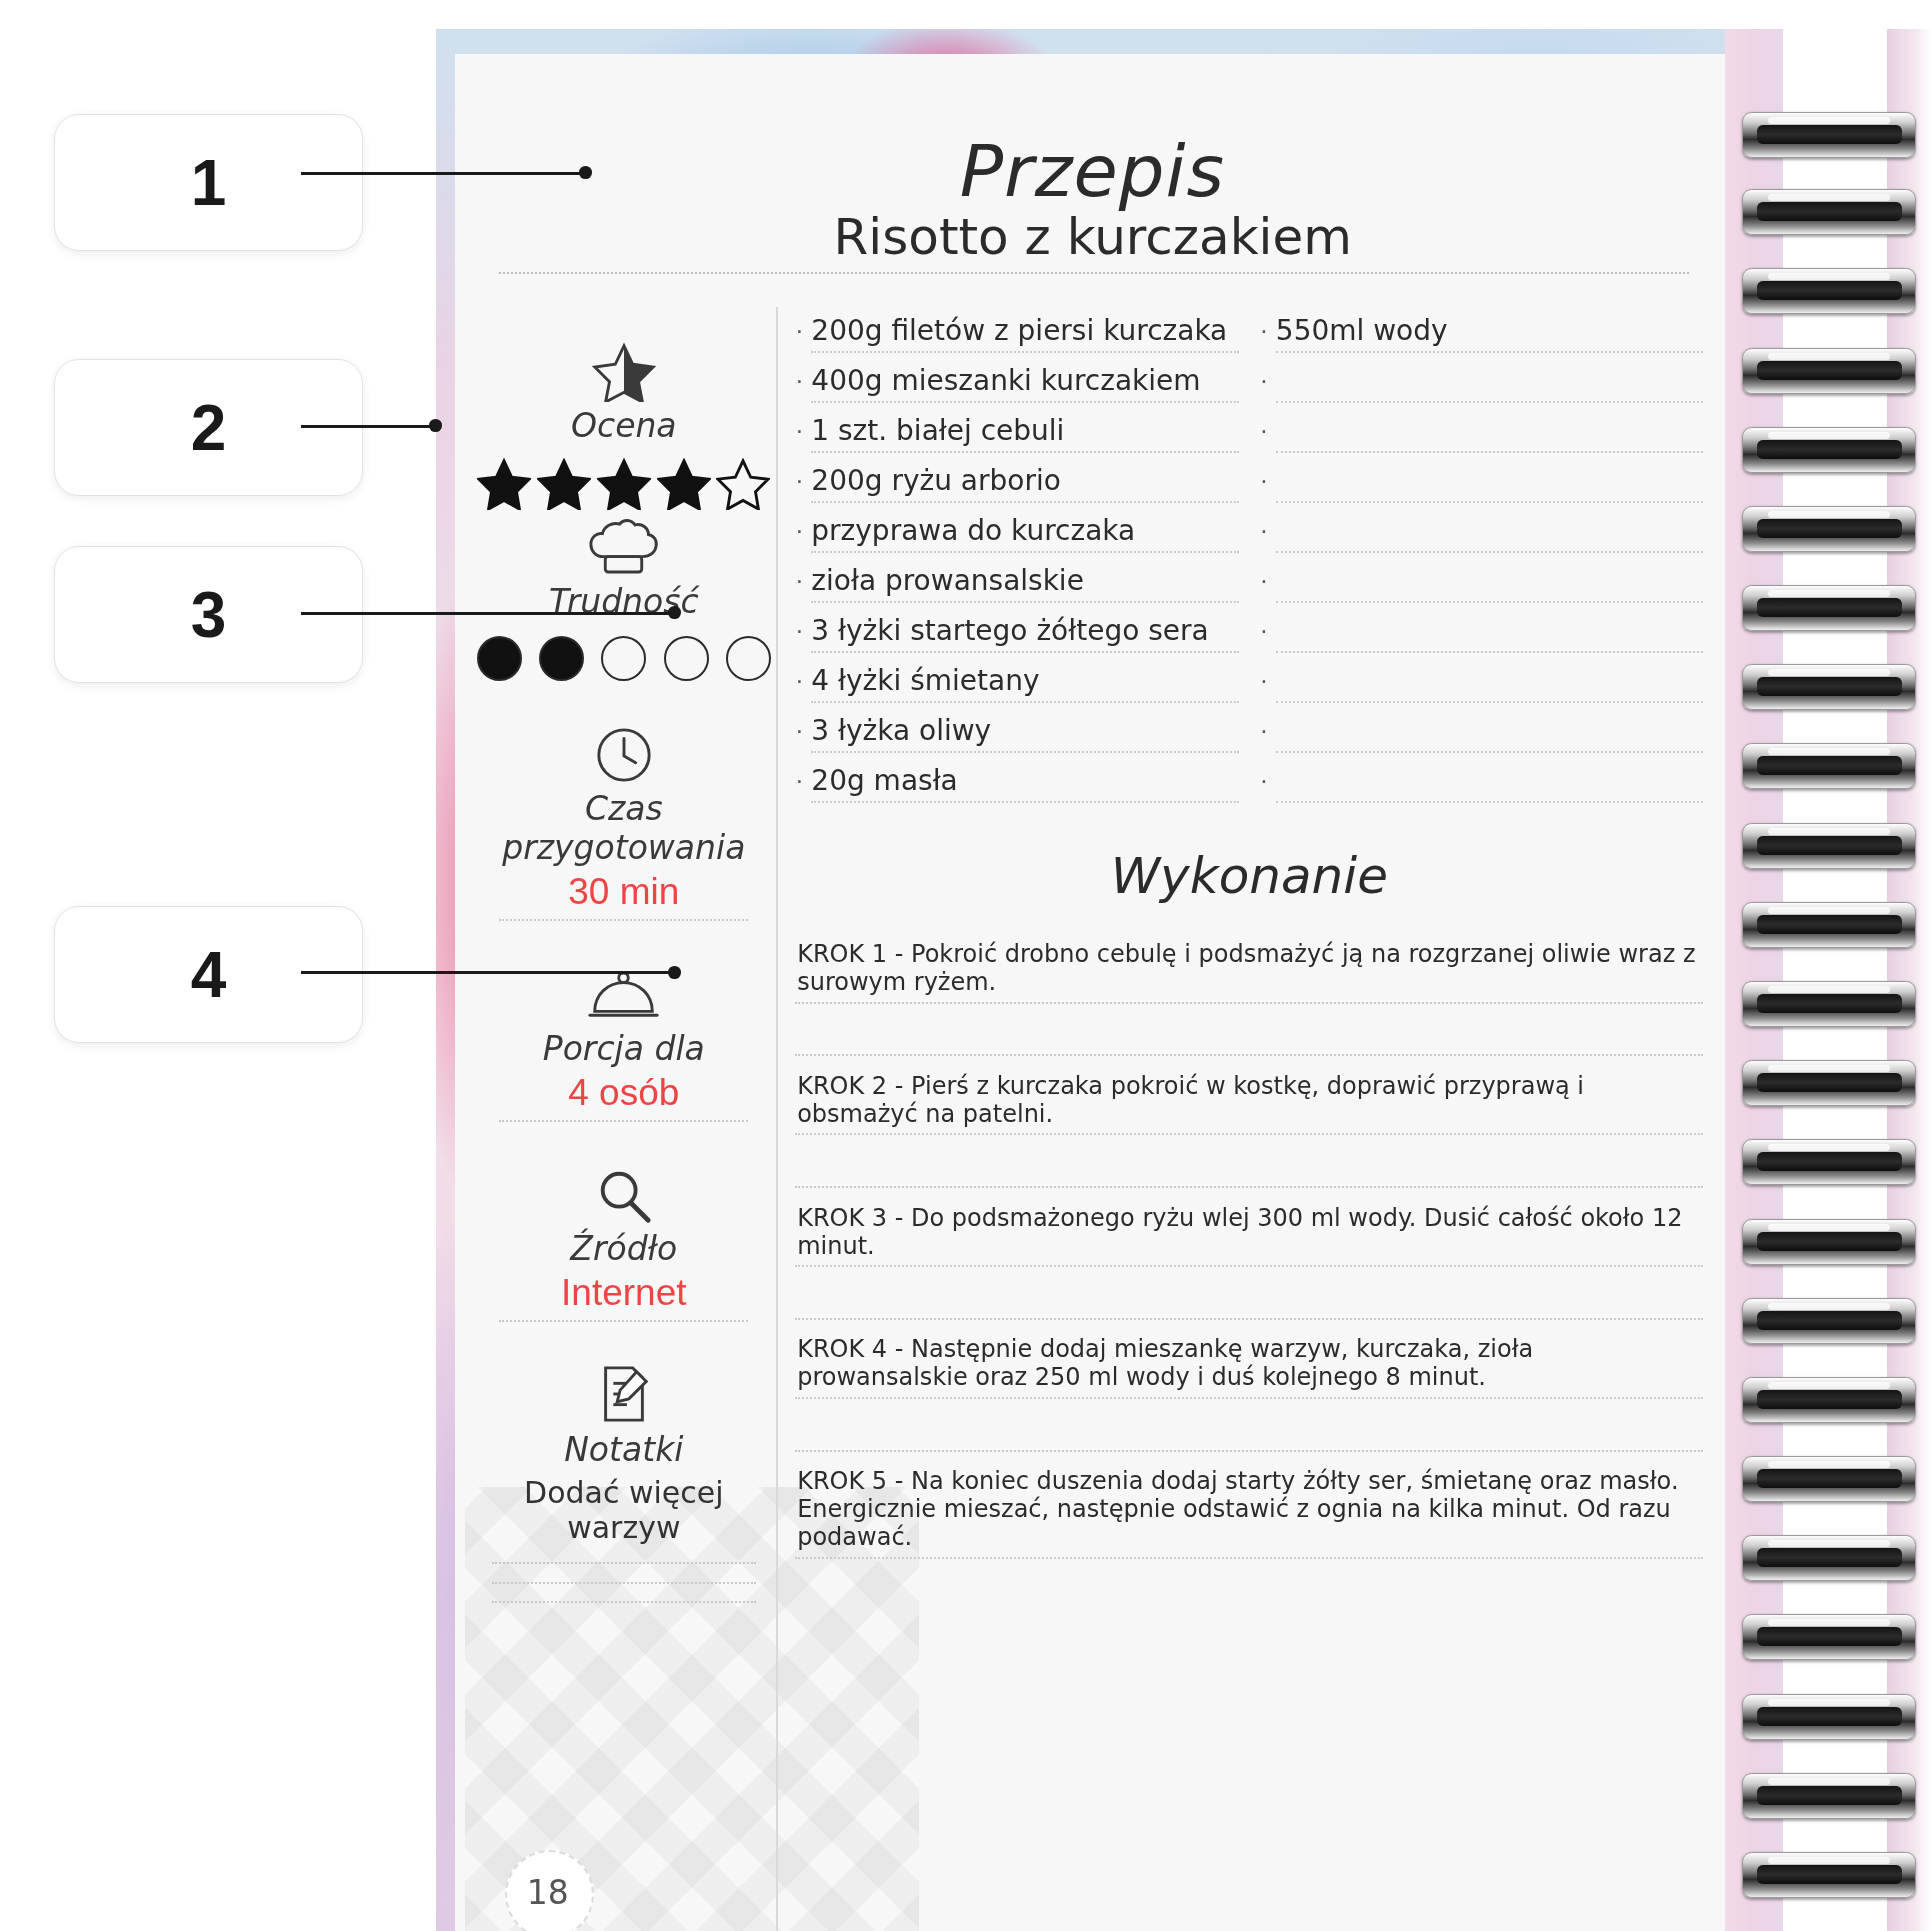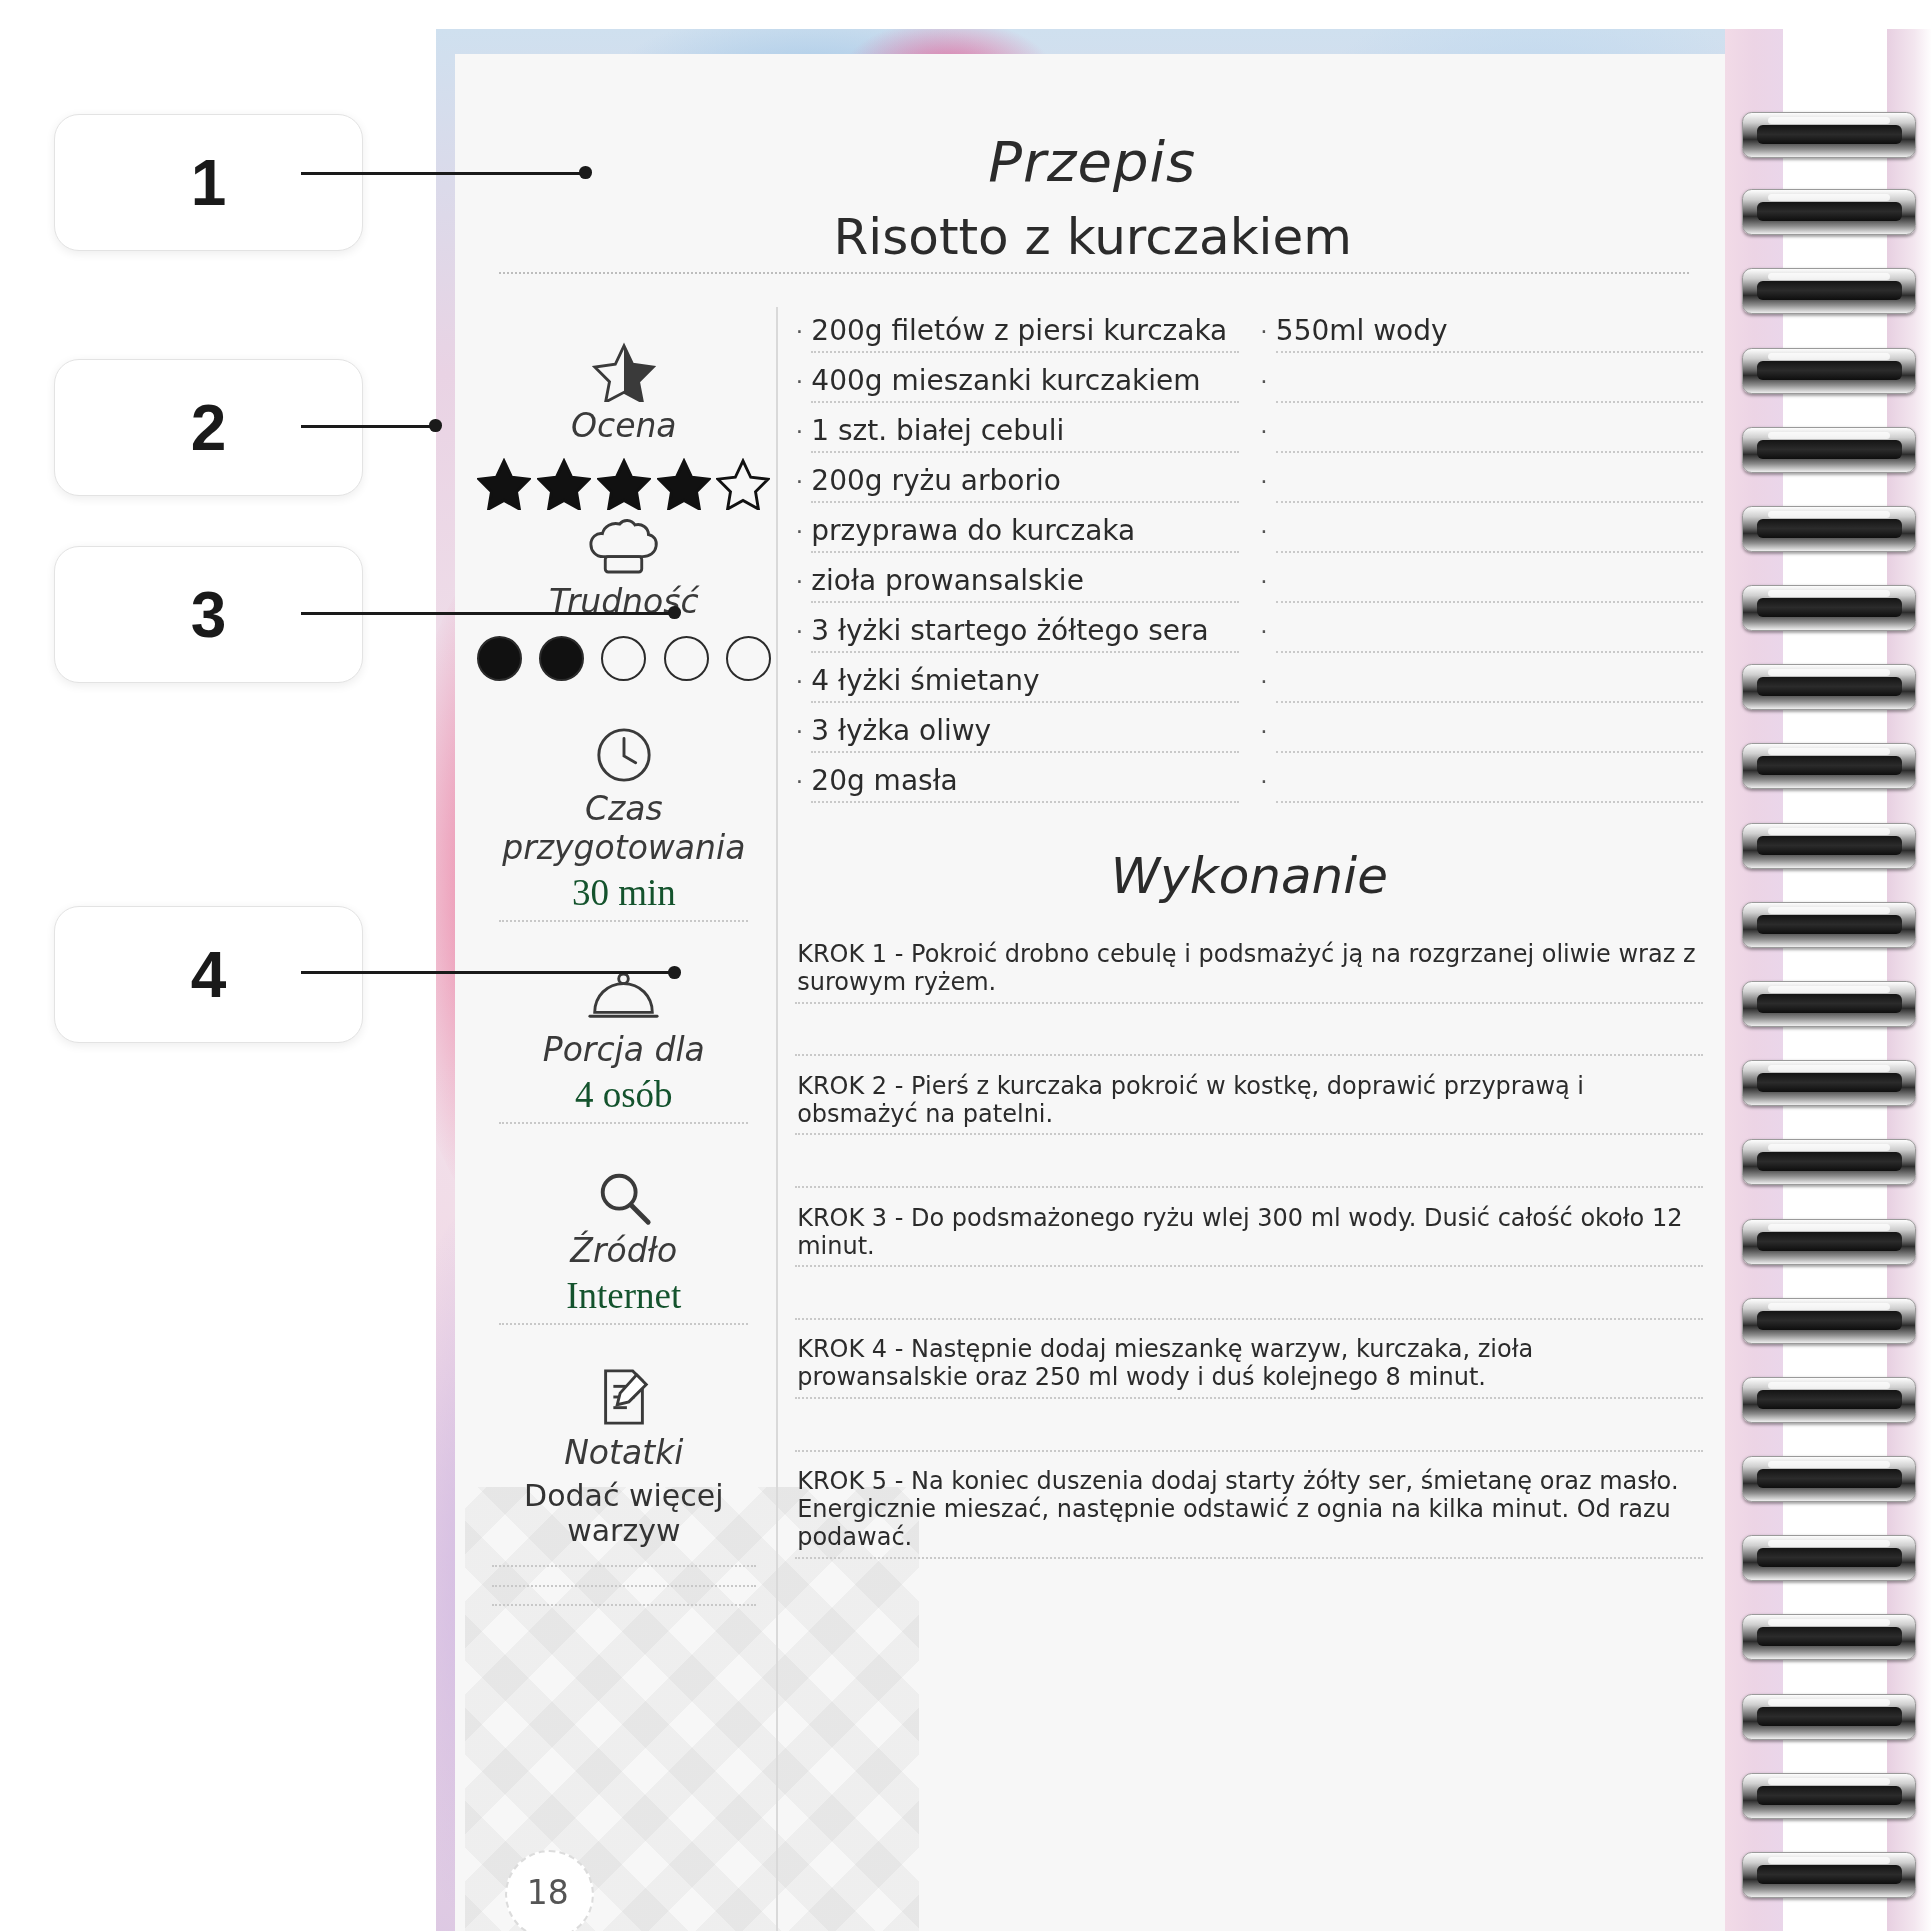--- a/index.html
+++ b/index.html
@@ -82,41 +82,41 @@
   .ring::before{
     content:"";position:absolute;left:13.5px;top:11.6px;width:145px;height:19.3px;border-radius:5.8px;
     background:linear-gradient(180deg,#141414 0%, #2b2b2b 50%, #0e0e0e 100%);
   }
   .ring::after{
     content:"";position:absolute;left:25px;top:3.9px;width:122px;height:6.8px;border-radius:3.9px;
     background:rgba(255,255,255,0.75);
   }
   .title-main{
     position:absolute;top:75px;left:0;width:1274px;text-align:center;
-    font-size:56px;font-style:italic;color:#2b2b2b;letter-spacing:1px;
+    font-size:72px;font-style:italic;color:#2b2b2b;letter-spacing:1px;
     font-family:"DejaVu Sans", sans-serif;
   }
   .recipe-name{
     position:absolute;top:154px;left:290px;width:695px;text-align:center;
     font-size:50px;color:#2b2b2b;
     font-family:"DejaVu Sans", sans-serif;
   }
   .name-rule{
     position:absolute;top:218px;left:44px;width:1190px;height:0;
     border-bottom:2.9px dotted #bdbdbd;
   }
 
   
   .leftcol{position:absolute;left:21px;top:249px;width:295px;}
   .divider-v{position:absolute;left:321px;top:253px;width:0;height:1641px;border-left:2.9px solid #d9d9d9;}
 
   .meta{margin-bottom:7.7px;text-align:center;}
   .meta .ico{display:flex;justify-content:center;align-items:flex-end;height:60px;margin-bottom:3.9px;}
   .meta .lbl{font-size:33px;font-style:italic;color:#3a3a3a;font-family:"DejaVu Sans", sans-serif;}
-  .meta .val{font-size:37px;color:#14532d;font-family:Liberation Serif, serif;padding:3.9px 0 5.8px;}
+  .meta .val{font-size:37px;color:#ef4444;font-family:Liberation Sans, sans-serif;padding:3.9px 0 5.8px;}
   .meta .valrule{margin:0 23px;border-bottom:2.9px dotted #c8c8c8;}
 
   .dots-row{display:flex;justify-content:center;gap:17.4px;margin-top:15.4px;}
   .dot{width:41px;height:41px;border-radius:50%;border:2.9px solid #2b2b2b;}
   .dot.filled{background:#111;}
 
   .stars-row{display:flex;justify-content:center;gap:5.8px;margin-top:13.5px;align-items:center;}
 
   .notes-text{font-size:30px;color:#333;font-family:"DejaVu Sans", sans-serif;text-align:center;padding-top:5.8px;}
   .note-rule{margin:17.4px 15.4px 0;border-bottom:2.9px dotted #c8c8c8;}

